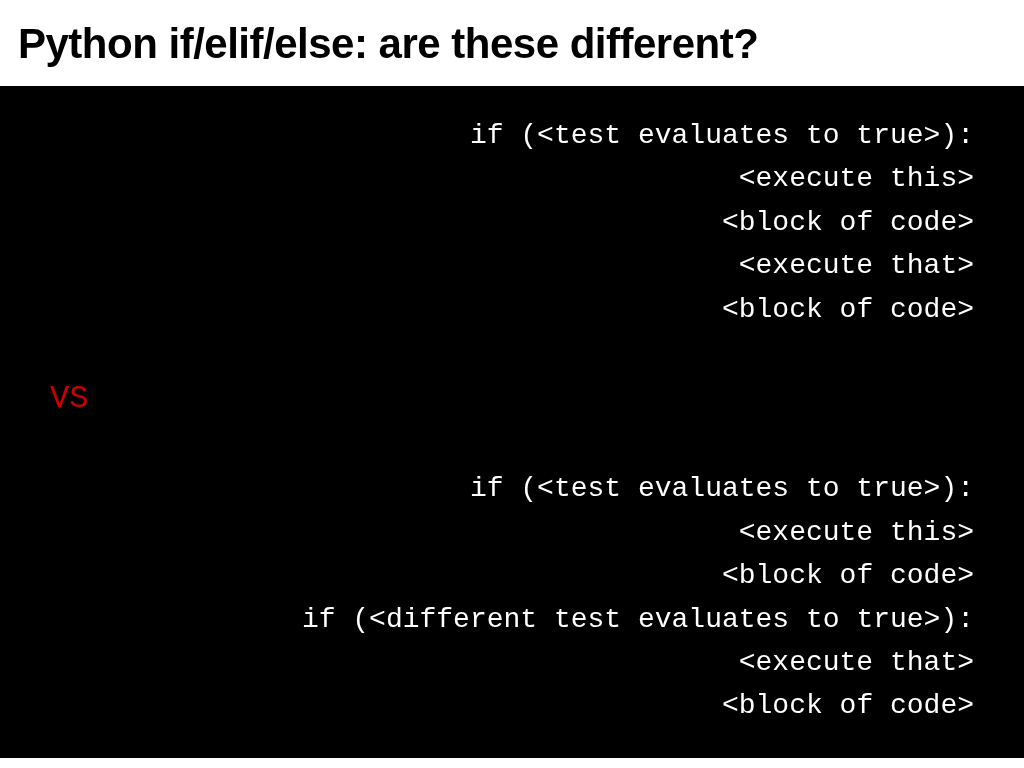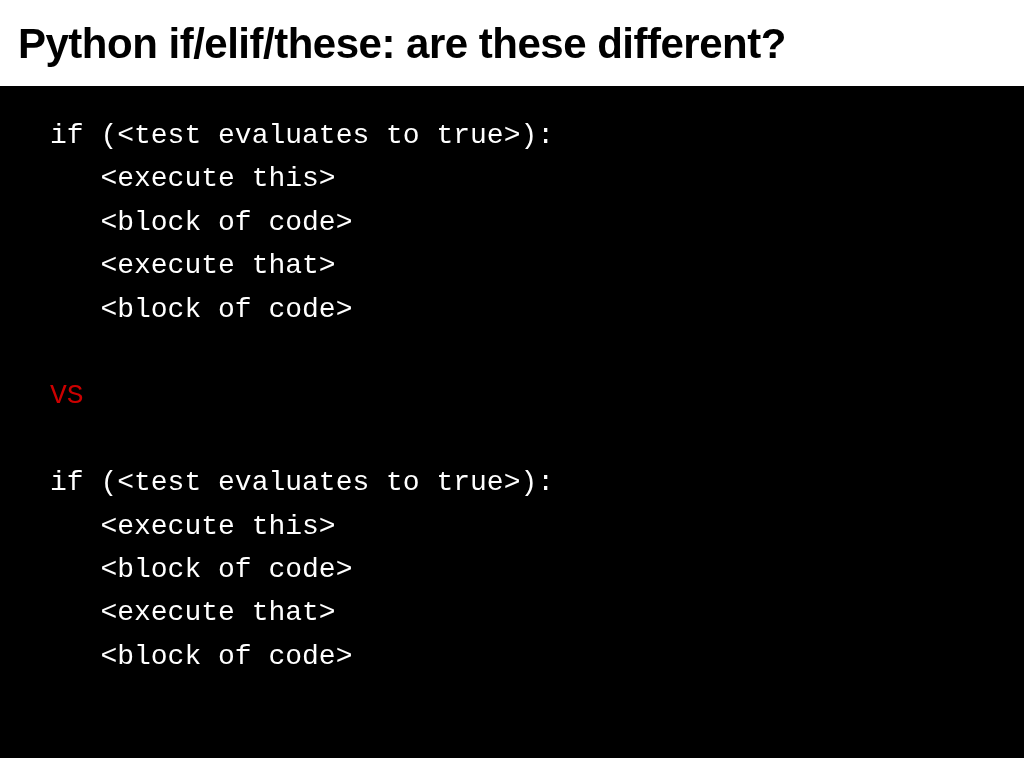--- a/index.html
+++ b/index.html
@@ -28,49 +28,51 @@
       background: #000000;
       padding: 28px 50px;
       height: calc(768px - 96px);
     }
     .code-line {
       font-family: "Courier New", Courier, monospace;
       font-size: 28px;
       color: #ffffff;
       line-height: 1.55;
       white-space: pre;
+      text-align: right;
     }
     .vs-line {
       font-family: "Courier New", Courier, monospace;
-      font-size: 28px;
+      font-size: 32px;
       color: #cc0000;
       line-height: 1.55;
       white-space: pre;
     }
     .blank-line {
       font-family: "Courier New", Courier, monospace;
       font-size: 28px;
       line-height: 1.55;
       height: 1.55em;
     }
   </style>
 </head>
 <body>
 
 <div class="header">
-  <h1 class="title">Python if/elif/these: are these different?</h1>
+  <h1 class="title">Python if/elif/else: are these different?</h1>
 </div>
 
 <div class="code-block">
   <div class="code-line">if (&lt;test evaluates to true&gt;):</div>
   <div class="code-line">   &lt;execute this&gt;</div>
   <div class="code-line">   &lt;block of code&gt;</div>
   <div class="code-line">   &lt;execute that&gt;</div>
   <div class="code-line">   &lt;block of code&gt;</div>
   <div class="blank-line"></div>
   <div class="vs-line">VS</div>
   <div class="blank-line"></div>
   <div class="code-line">if (&lt;test evaluates to true&gt;):</div>
   <div class="code-line">   &lt;execute this&gt;</div>
   <div class="code-line">   &lt;block of code&gt;</div>
+  <div class="code-line">if (&lt;different test evaluates to true&gt;):</div>
   <div class="code-line">   &lt;execute that&gt;</div>
   <div class="code-line">   &lt;block of code&gt;</div>
 </div>
 
 </body></html>

